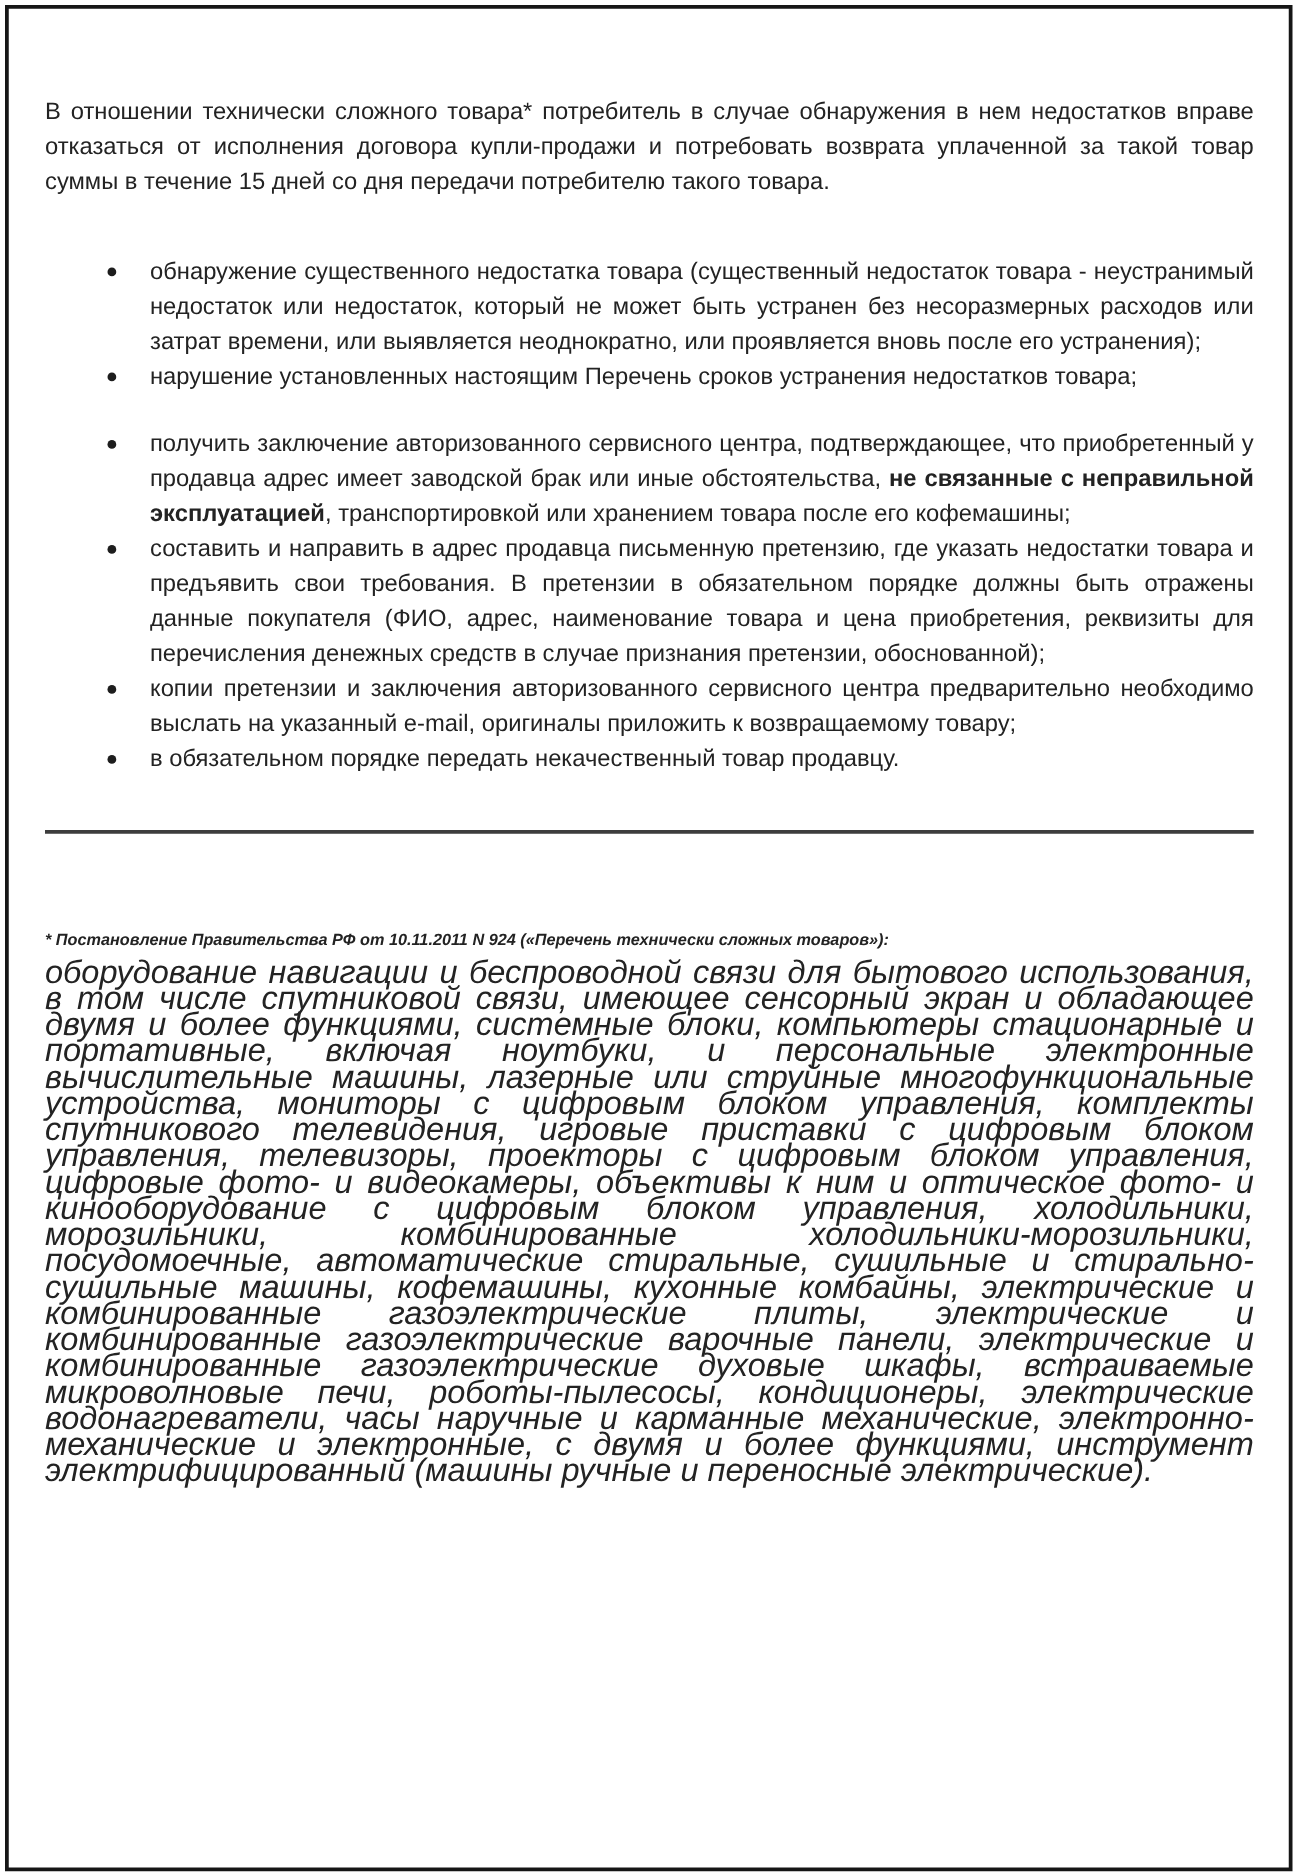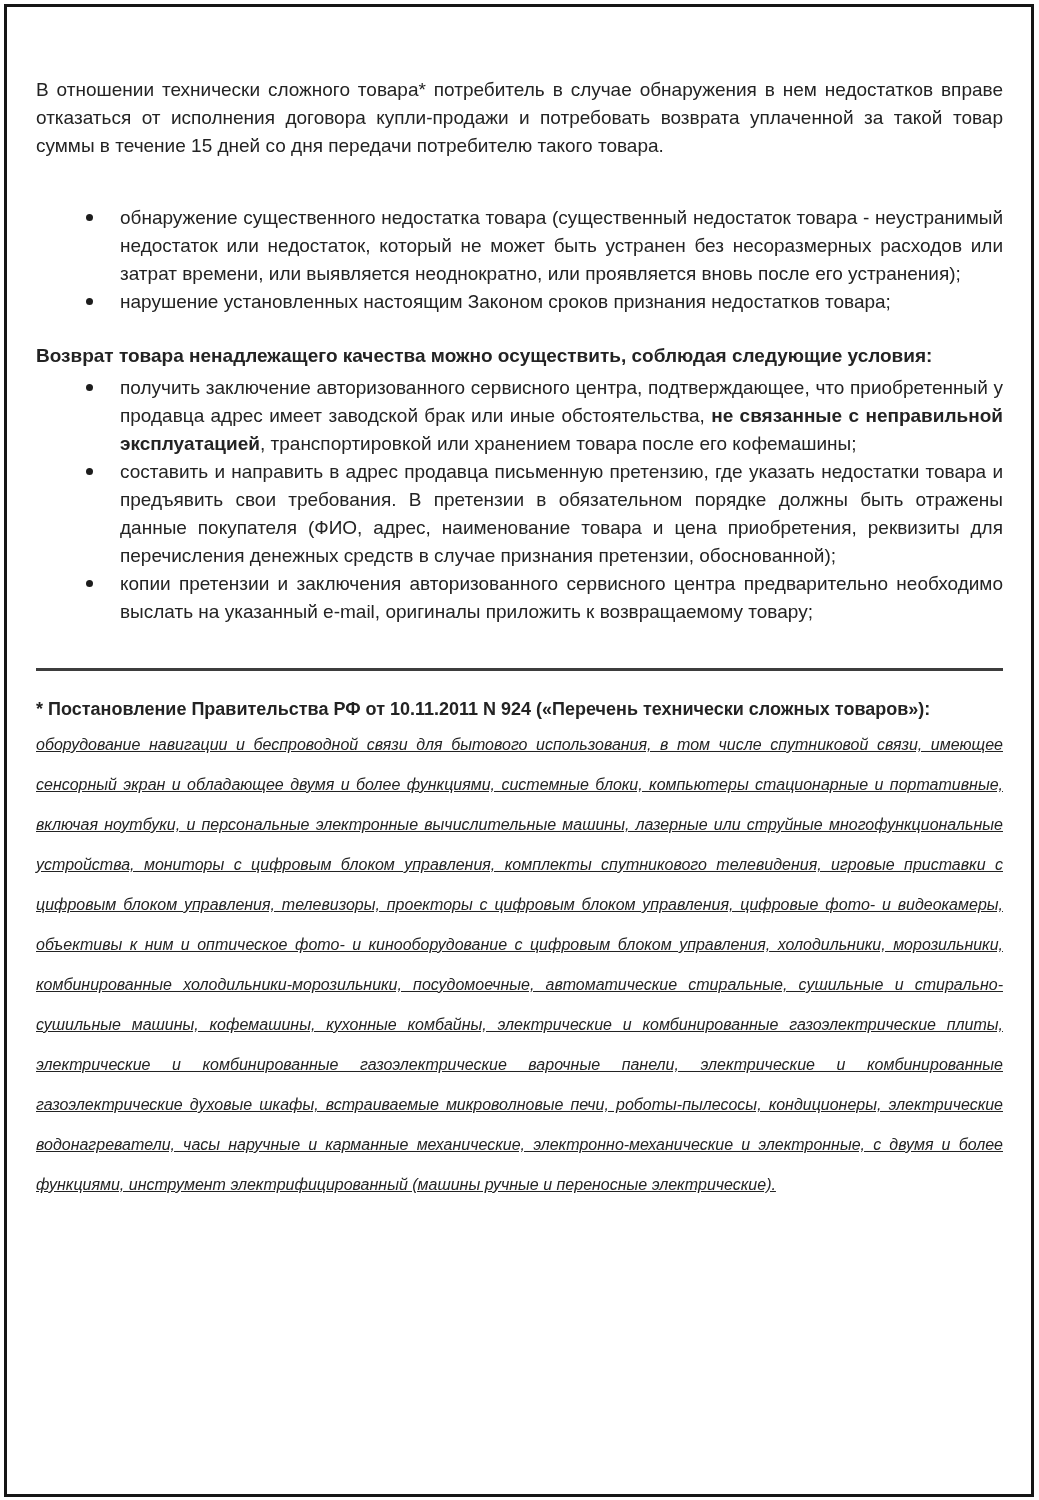--- a/index.html
+++ b/index.html
@@ -56,71 +56,74 @@
   }
   .bold-inline { font-weight: 700; }
   hr.divider {
     border: none;
     height: 3px;
     background: #3d3d3d;
     margin: 42px 0 0 0;
     width: 100%;
   }
   .footnote-title {
-    margin-top: 24px;
+    margin-top: 70px;
+    font-style: italic;
     font-weight: 600;
-    font-size: 18px;
+    font-size: 13px;
     line-height: 29px;
     text-align: left;
   }
   .footnote-body {
     margin-top: 1px;
     font-style: italic;
     font-weight: 400;
-    font-size: 16px;
-    line-height: 40px;
-    text-decoration: underline;
+    font-size: 26px;
+    line-height: 21px;
   }
 </style>
 </head>
 <body>
 
 <div class="frame"></div>
 
 <div class="content">
 
   <p class="para-main">В отношении технически сложного товара* потребитель в случае обнаружения в нем недостатков вправе отказаться от исполнения договора купли-продажи и потребовать возврата уплаченной за такой товар суммы в течение 15 дней со дня передачи потребителю такого товара.</p>
 
 
   <ul class="bullets">
     <li>
       <span class="bullet-dot"></span>
       <span>обнаружение существенного недостатка товара (существенный недостаток товара - неустранимый недостаток или недостаток, который не может быть устранен без несоразмерных расходов или затрат времени, или выявляется неоднократно, или проявляется вновь после его устранения);</span>
     </li>
     <li>
       <span class="bullet-dot"></span>
-      <span>нарушение установленных настоящим Законом сроков признания недостатков товара;</span>
+      <span>нарушение установленных настоящим Перечень сроков устранения недостатков товара;</span>
     </li>
   </ul>
 
-  <p class="list-intro semibold">Возврат товара ненадлежащего качества можно осуществить, соблюдая следующие условия:</p>
 
   <ul class="bullets">
     <li>
       <span class="bullet-dot"></span>
       <span>получить заключение авторизованного сервисного центра, подтверждающее, что приобретенный у продавца адрес имеет заводской брак или иные обстоятельства, </span><span class="bold-inline">не связанные с неправильной эксплуатацией</span><span>, транспортировкой или хранением товара после его кофемашины;</span>
     </li>
     <li>
       <span class="bullet-dot"></span>
       <span>составить и направить в адрес продавца письменную претензию, где указать недостатки товара и предъявить свои требования. В претензии в обязательном порядке должны быть отражены данные покупателя (ФИО, адрес, наименование товара и цена приобретения, реквизиты для перечисления денежных средств в случае признания претензии, обоснованной);</span>
     </li>
     <li>
       <span class="bullet-dot"></span>
       <span>копии претензии и заключения авторизованного сервисного центра предварительно необходимо выслать на указанный e-mail, оригиналы приложить к возвращаемому товару;</span>
     </li>
+    <li>
+      <span class="bullet-dot"></span>
+      <span>в обязательном порядке передать некачественный товар продавцу.</span>
+    </li>
   </ul>
 
   <hr class="divider">
 
   <p class="footnote-title">* Постановление Правительства РФ от 10.11.2011 N 924 («Перечень технически сложных товаров»):</p>
 
   <p class="footnote-body">оборудование навигации и беспроводной связи для бытового использования, в том числе спутниковой связи, имеющее сенсорный экран и обладающее двумя и более функциями, системные блоки, компьютеры стационарные и портативные, включая ноутбуки, и персональные электронные вычислительные машины, лазерные или струйные многофункциональные устройства, мониторы с цифровым блоком управления, комплекты спутникового телевидения, игровые приставки с цифровым блоком управления, телевизоры, проекторы с цифровым блоком управления, цифровые фото- и видеокамеры, объективы к ним и оптическое фото- и кинооборудование с цифровым блоком управления, холодильники, морозильники, комбинированные холодильники-морозильники, посудомоечные, автоматические стиральные, сушильные и стирально-сушильные машины, кофемашины, кухонные комбайны, электрические и комбинированные газоэлектрические плиты, электрические и комбинированные газоэлектрические варочные панели, электрические и комбинированные газоэлектрические духовые шкафы, встраиваемые микроволновые печи, роботы-пылесосы, кондиционеры, электрические водонагреватели, часы наручные и карманные механические, электронно-механические и электронные, с двумя и более функциями, инструмент электрифицированный (машины ручные и переносные электрические).</p>
 
 </div>
 

